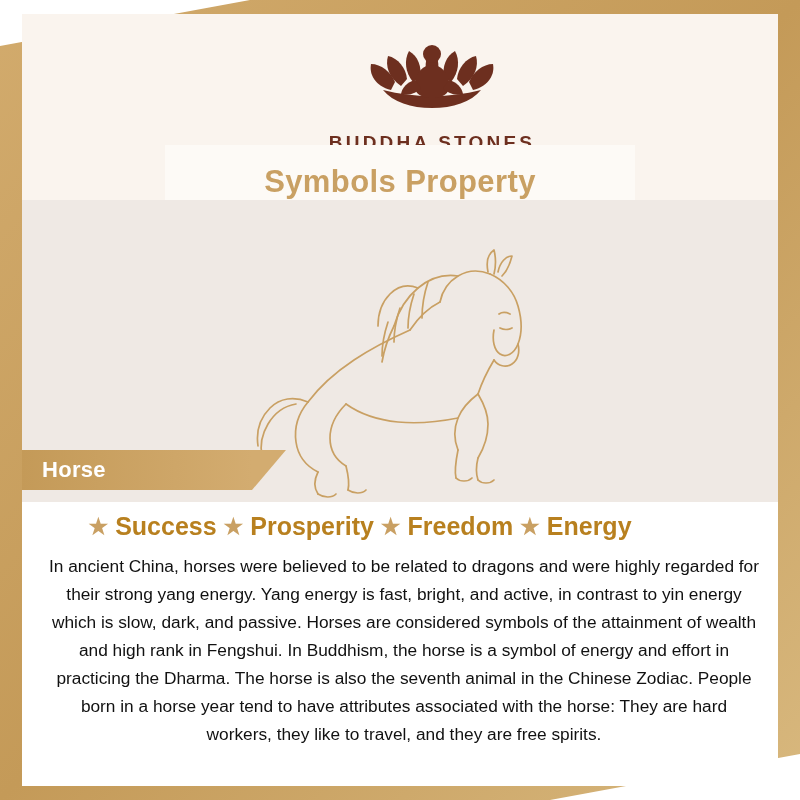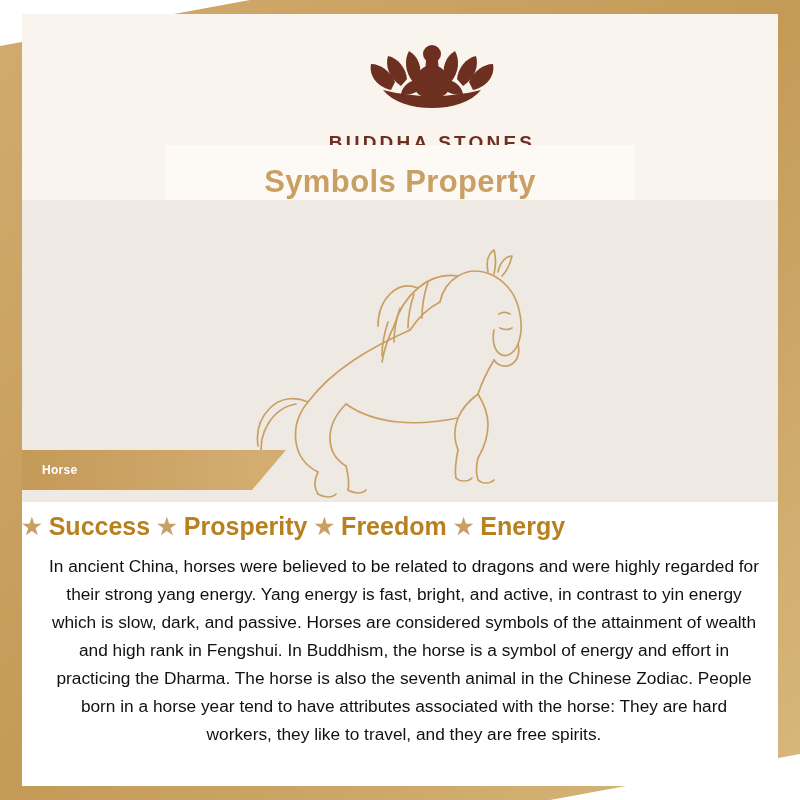--- a/index.html
+++ b/index.html
@@ -141,32 +141,32 @@
     left: 230px; top: 0;
     width: 0; height: 0;
     border-left: 34px solid #d3ac70;
     border-bottom: 40px solid transparent;
   }
   .name-tag-label {
     position: absolute;
     left: 20px; top: 0;
     height: 40px;
     line-height: 40px;
-    font-size: 12px;
+    font-size: 22px;
     font-weight: bold;
     color: #ffffff;
     letter-spacing: 0.3px;
   }
 
   
   .keywords {
     position: absolute;
     left: 0; top: 498px;
     width: 676px;
-    text-align: left;
+    text-align: center;
     font-size: 25px;
     font-weight: bold;
     color: #c08a3e;
     white-space: nowrap;
   }
   .keywords .star {
     color: #c9a063;
     font-size: 22px;
     vertical-align: 1px;
   }

